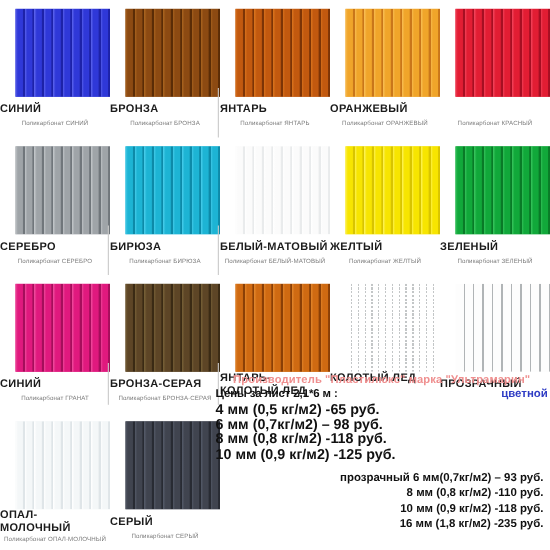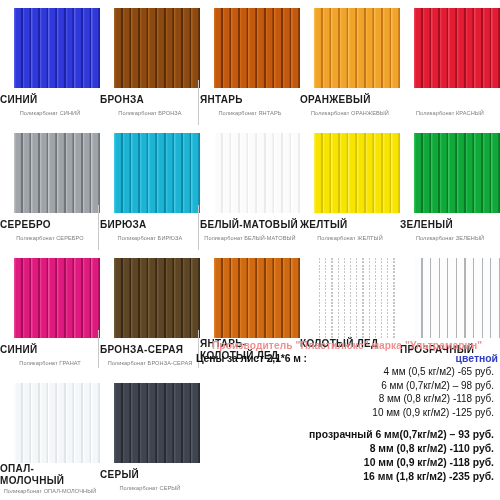--- a/index.html
+++ b/index.html
@@ -58,22 +58,22 @@
     font-size:10.4px; font-weight:bold; color:#111;
     margin-top:2px;
     justify-content:space-between;
   }
   .lineRow .lead { letter-spacing:-.1px; }
   .lineRow .colored { color:#2f3cc4; margin:0 2px; }
   .lineRow .pitem { margin-left:6px; }
 
   .plist { margin-top:1px; }
   .plist .prow {
-    font-size:10px; font-weight:normal; color:#111;
-    text-align:right; white-space:nowrap; line-height:13.6px;
+    font-size:13px; font-weight:bold; color:#111;
+    text-align:left; white-space:nowrap; line-height:13.6px;
     padding-right:6px;
   }
 
   .priceWrap2 {
     position:absolute; left:196px; top:428px; width:304px;
   }
   .priceWrap2 .prow {
     font-size:10.4px; font-weight:bold; color:#111;
     text-align:right; white-space:nowrap; line-height:14px;
     padding-right:6px;

